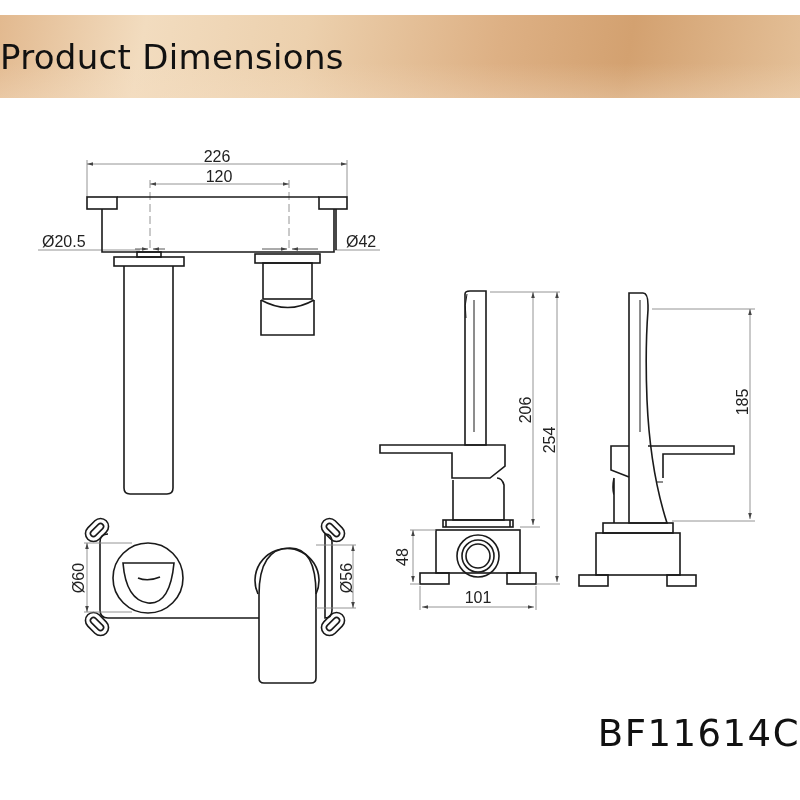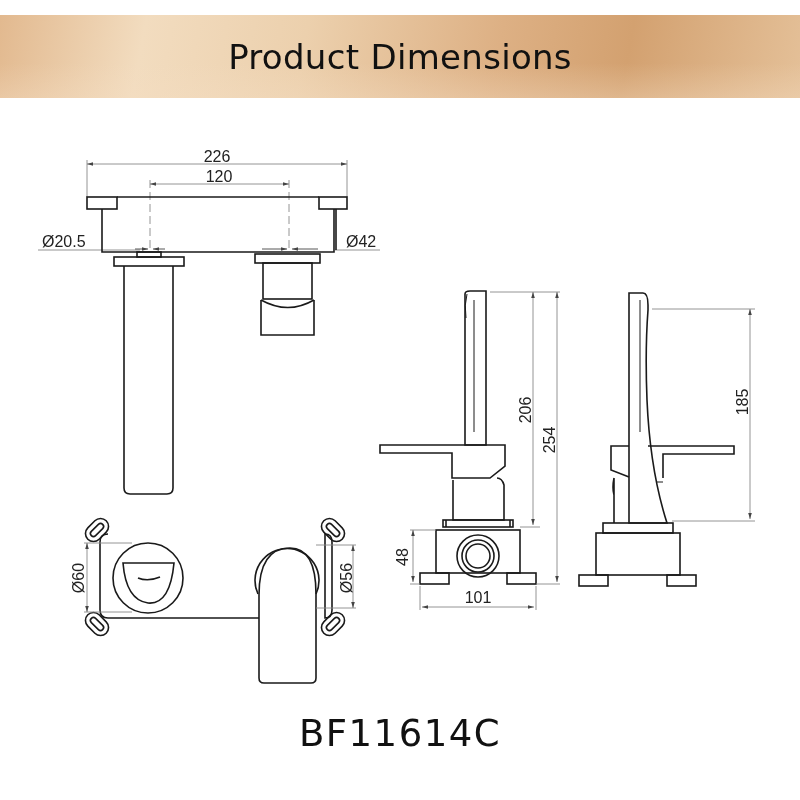--- a/index.html
+++ b/index.html
@@ -1,34 +1,34 @@
 <!DOCTYPE html>
 <html><head>
 <meta charset="utf-8">
 <style>
   html, body { margin: 0; padding: 0; background: #ffffff; }
   body { width: 800px; height: 800px; position: relative; overflow: hidden; font-family: "Liberation Sans", sans-serif; }
   .banner {
     position: absolute; left: 0; top: 15px; width: 800px; height: 83px;
     background: linear-gradient(100deg, #e2b98f 0%, #f2dcbf 18%, #ecd0ad 38%, #ddb084 62%, #d3a170 78%, #e4c098 100%);
-    display: flex; align-items: center; justify-content: center;
+    display: flex; align-items: center; justify-content: flex-start;
   }
   .banner::after {
     content: ""; position: absolute; left: 0; right: 0; bottom: 0; height: 35px;
     background: linear-gradient(180deg, rgba(255,255,255,0) 0%, rgba(245,222,195,0.35) 100%);
     pointer-events: none;
   }
   .banner-title {
     position: relative; z-index: 1;
     font-family: "DejaVu Sans", sans-serif; font-size: 34px; color: #111; letter-spacing: 0.3px;
   }
   svg.drawing { position: absolute; left: 0; top: 0; }
   .dimtext { font-family: "Liberation Sans", sans-serif; font-size: 16px; fill: #222; }
   .model {
-    position: absolute; left: 0; top: 712px; width: 800px; text-align: center;
+    position: absolute; left: 0; top: 712px; width: 800px; text-align: right;
     font-family: "DejaVu Sans", sans-serif; font-size: 37px; color: #111; letter-spacing: 1.5px;
   }
 </style>
 </head>
 <body>
 
 <div class="banner">
   <span class="banner-title">Product Dimensions</span>
 </div>
 

